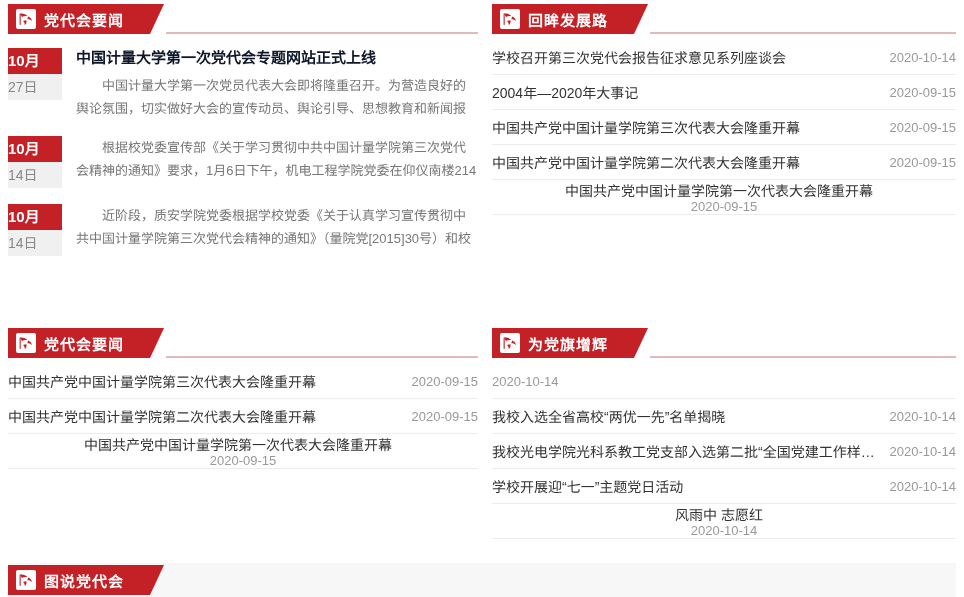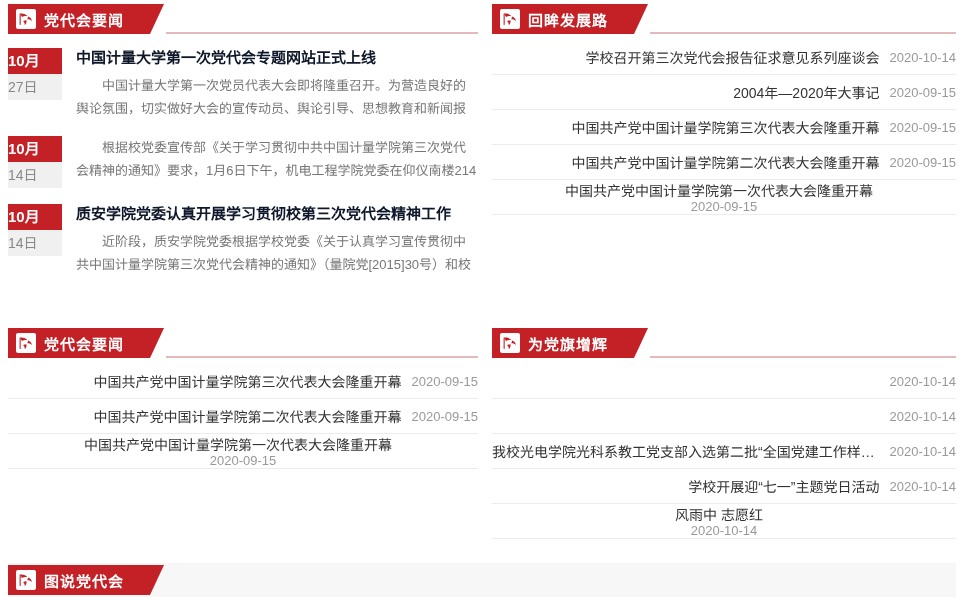--- a/index.html
+++ b/index.html
@@ -121,21 +121,21 @@
     text-indent: 2em;
     max-height: 46px;
     overflow: hidden;
   }
 
   
   .link-list { margin-top: 6px; }
   .link-row {
     display: flex;
     align-items: center;
-    justify-content: flex-end;
+    justify-content: space-between;
     height: 34px;
     border-bottom: 1px solid #ececec;
     font-size: 14px;
   }
   .link-row:last-child { border-bottom: 1px solid #ececec; flex-direction: column; }
   .link-row .txt {
     color: #333333;
     white-space: nowrap;
     overflow: hidden;
     text-overflow: ellipsis;
@@ -209,21 +209,20 @@
           <div class="feat-sum">根据校党委宣传部《关于学习贯彻中共中国计量学院第三次党代会精神的通知》要求，1月6日下午，机电工程学院党委在仰仪南楼214会议室召...</div>
         </div>
       </div>
 
       <div class="feat-item">
         <div class="datebox">
           <div class="m">10月</div>
           <div class="d">14日</div>
         </div>
         <div class="feat-body">
-          <div class="feat-title">质安学院党委认真开展学习贯彻校第三次党代会精神工作</div>
           <div class="feat-sum">近阶段，质安学院党委根据学校党委《关于认真学习宣传贯彻中共中国计量学院第三次党代会精神的通知》（量院党[2015]30号）和校党委宣传...</div>
         </div>
       </div>
     </div>
   </div>
 
   <div class="blk" id="block-top-right">
     <div class="sec-head">
       <div class="bar">
         <span class="flag">
@@ -318,20 +317,21 @@
         <span class="title">为党旗增辉</span>
       </div>
       <div class="rule"></div>
     </div>
 
     <div class="link-list">
       <div class="link-row">
         <span class="date">2020-10-14</span>
       </div>
       <div class="link-row">
+        <span class="txt">我校入选全省高校“两优一先”名单揭晓</span>
         <span class="date">2020-10-14</span>
       </div>
       <div class="link-row">
         <span class="txt">我校光电学院光科系教工党支部入选第二批“全国党建工作样板支部”</span>
         <span class="date">2020-10-14</span>
       </div>
       <div class="link-row">
         <span class="txt">学校开展迎“七一”主题党日活动</span>
         <span class="date">2020-10-14</span>
       </div>

